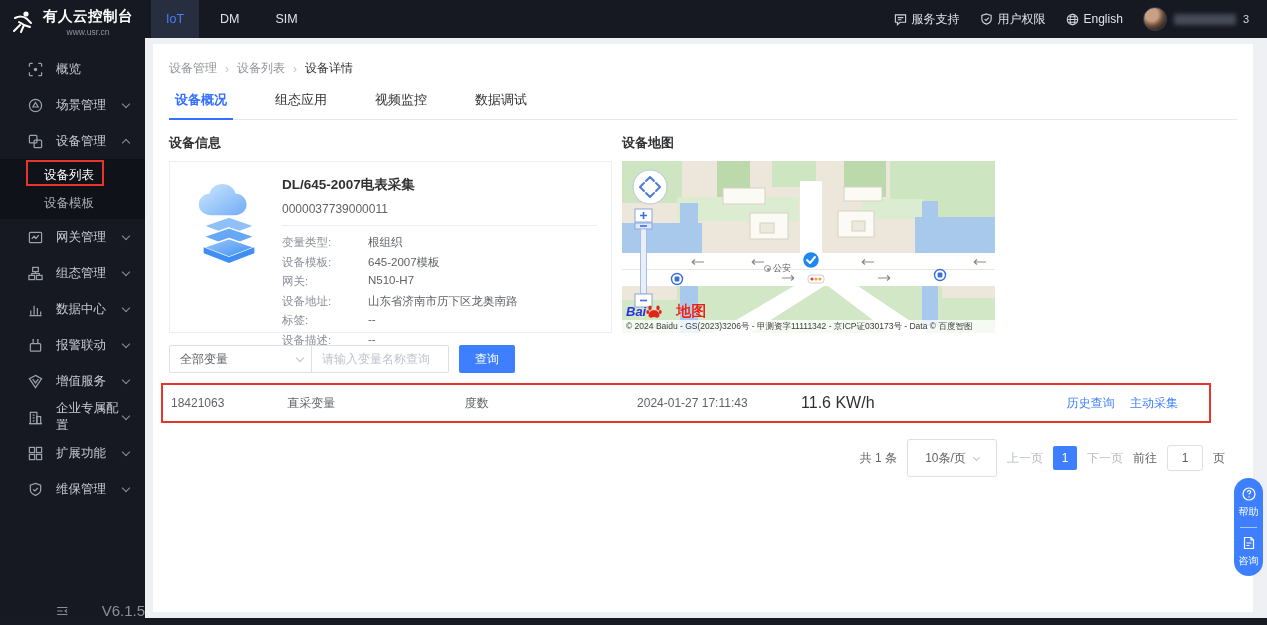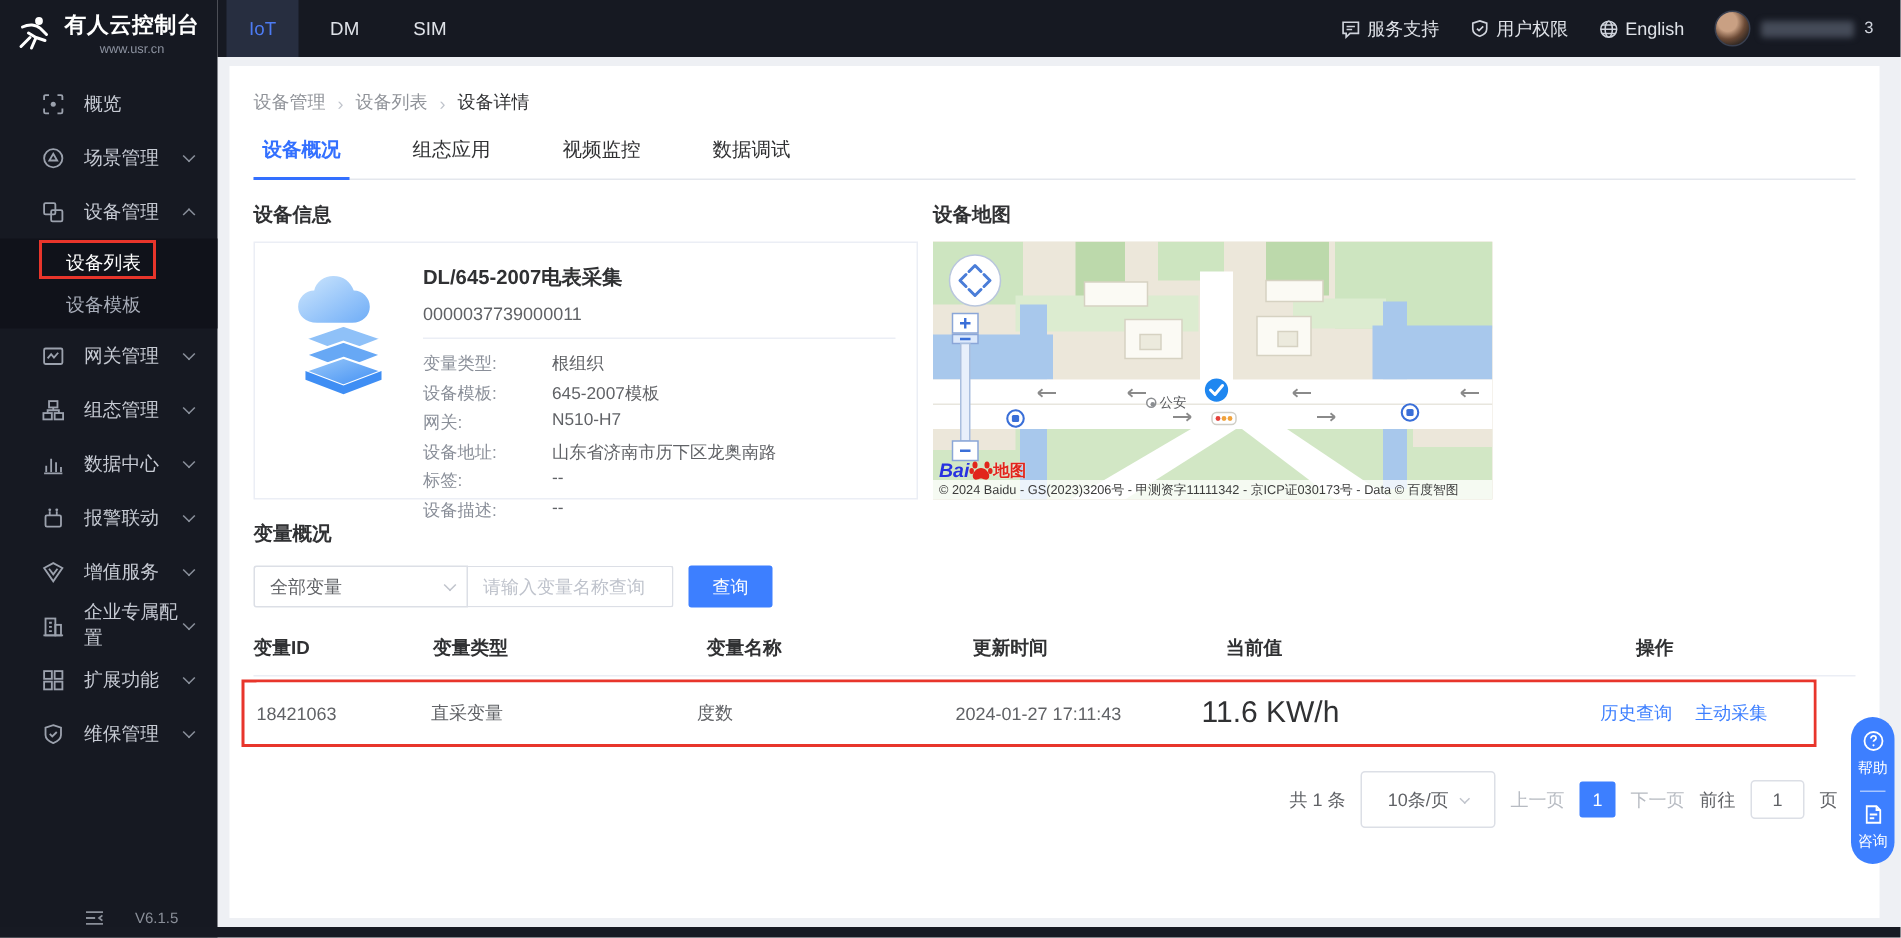--- a/index.html
+++ b/index.html
@@ -18,21 +18,21 @@
   .menu{ margin-top:8px; }
   .m-item{ display:flex; align-items:center; height:36px; padding:0 10px 0 28px; color:#c6cad3; font-size:12.5px; cursor:pointer; position:relative; }
   .m-item .mi{ width:15px; height:15px; margin-right:13px; color:#9ba1ad; flex:none; }
   .m-item .lbl{ flex:1; }
   .chev{ width:6px; height:6px; border-right:1.4px solid #8a909c; border-bottom:1.4px solid #8a909c; transform:rotate(45deg); margin-right:6px; margin-top:-3px; }
   .chev.up{ transform:rotate(-135deg); margin-top:3px; }
   .submenu{ background:var(--dark2); padding:2px 0; }
   .s-item{ height:28px; line-height:28px; padding-left:44px; color:#a7acb8; font-size:12.5px; cursor:pointer; position:relative; }
   .s-item.active{ color:#fff; }
   .annot-side{ position:absolute; left:26px; width:78px; top:-1px; height:26px; border:2px solid var(--red); }
-  .side-bottom{ position:absolute; bottom:6px; left:0; width:100%; display:flex; align-items:center; padding-left:56px; gap:20px; color:#8a8f99; font-size:10px; }
+  .side-bottom{ position:absolute; bottom:6px; left:0; width:100%; display:flex; align-items:center; padding-left:56px; gap:33px; color:#8a8f99; font-size:15px; }
   .side-bottom .mi{ width:14px; height:14px; color:#8a8f99; }
   
   .header{ position:absolute; left:145px; top:0; right:0; height:38px; background:var(--dark); display:flex; align-items:center; z-index:4; }
   .nav-tab{ height:38px; line-height:38px; padding:0 15px; font-size:12.5px; color:#dfe2e8; cursor:pointer; margin-left:6px; }
   .nav-tab.active{ background:#272e40; color:#4d7bf3; }
   .h-right{ margin-left:auto; display:flex; align-items:center; gap:20px; padding-right:18px; color:#dfe2e8; font-size:12px; }
   .h-link{ display:flex; align-items:center; gap:5px; cursor:pointer; }
   .h-link .mi{ width:13px; height:13px; color:#cfd3dc; }
   .avatar{ width:24px; height:24px; border-radius:50%; background:radial-gradient(circle at 35% 30%, #c9a083 0 30%, #6b4a36 55%, #2b2420 80%); border:1px solid #3a4050; }
   .user-wrap{ display:flex; align-items:center; gap:7px; cursor:pointer; }
@@ -62,36 +62,36 @@
   .info-grid .v{ color:#606266; }
   
   .map-wrap{ width:373px; }
   .map{ position:relative; width:373px; height:172px; margin-top:9px; overflow:hidden; background:#ece7da; }
   .map svg.base{ position:absolute; inset:0; }
   .poi{ position:absolute; left:142px; top:101px; font-size:9px; color:#57595c; display:flex; align-items:center; gap:2px; }
   .poi .dot{ width:7px; height:7px; border:1px solid #8b8d90; border-radius:50%; display:inline-block; background:#fff; position:relative; }
   .poi .dot::after{ content:""; position:absolute; left:2px; top:2px; width:3px; height:3px; background:#8b8d90; border-radius:50%; }
   .bd-logo{ position:absolute; left:4px; bottom:12px; display:flex; align-items:center; font-weight:bold; }
   .bd-bai{ color:#2832e0; font-size:13px; font-style:italic; }
-  .bd-map{ color:#e1251b; font-size:11px; background:#fff0; text-shadow:0 0 1px #fff; }
+  .bd-map{ color:#e1251b; font-size:15px; background:#fff0; text-shadow:0 0 1px #fff;margin-left:14px; }
   .copyright{ position:absolute; left:0; right:0; bottom:0; height:13px; background:rgba(255,255,255,.78); font-size:8.5px; color:#3c3c3c; line-height:13px; padding-left:4px; white-space:nowrap; }
   
   .var-title{ margin-top:14px; }
   .filter-row{ display:flex; align-items:center; margin-top:12px; gap:0; }
   .select-box{ width:143px; height:28px; border:1px solid #dcdfe6; border-radius:2px 0 0 2px; display:flex; align-items:center; padding:0 8px 0 10px; font-size:12px; color:#606266; cursor:pointer; }
   .select-box .chev2{ margin-left:auto; width:6px; height:6px; border-right:1.3px solid #c0c4cc; border-bottom:1.3px solid #c0c4cc; transform:rotate(45deg); margin-top:-3px; }
   .search-input{ width:137px; height:28px; border:1px solid #dcdfe6; border-left:none; border-radius:0 2px 2px 0; font-size:12px; padding:0 10px; color:#606266; outline:none; font-family:inherit; }
   .search-input::placeholder{ color:#bfc3cc; }
   .query-btn{ height:28px; margin-left:10px; background:var(--accent); color:#fff; border:none; border-radius:2px; font-size:12px; padding:0 16px; cursor:pointer; font-family:inherit; }
   
   .table{ margin-top:10px; }
   .t-head{ display:flex; border-bottom:1px solid var(--border); padding:9px 0; font-size:12.5px; font-weight:bold; color:var(--txt); }
   .t-row{ display:flex; align-items:center; padding:9px 0; font-size:12px; color:#606266; background:#fff; }
   .c1{ width:11.2%; } .c2{ width:17.1%; } .c3{ width:16.6%; } .c4{ width:15.8%; } .c5{ width:25.6%; } .c6{ width:13.7%; }
-  .cur-val{ font-size:20px; color:var(--txt); }
+  .cur-val{ font-size:16px; color:var(--txt); }
   .row-annot{ border:2px solid var(--red); margin:2px 26px 0 -8px; padding-left:8px; }
   .act-link{ color:var(--accent); cursor:pointer; margin-right:12px; white-space:nowrap; }
   
   .pagination{ display:flex; align-items:center; justify-content:flex-end; gap:10px; margin-top:16px; font-size:12px; color:#606266; padding-right:12px; }
   .pg-select{ width:90px; height:38px; border:1px solid #dcdfe6; border-radius:3px; display:flex; align-items:center; justify-content:center; gap:8px; color:#606266; cursor:pointer; }
   .pg-select .chev2{ width:5px; height:5px; border-right:1.2px solid #c0c4cc; border-bottom:1.2px solid #c0c4cc; transform:rotate(45deg); margin-top:-2px; }
   .pg-btn{ color:#b7bbc2; cursor:pointer; }
   .pg-num{ width:24px; height:24px; background:var(--accent); color:#fff; border-radius:2px; text-align:center; line-height:24px; cursor:pointer; }
   .pg-input{ width:36px; height:26px; border:1px solid #dcdfe6; border-radius:3px; text-align:center; font-size:12px; color:#606266; outline:none; font-family:inherit; }
   
@@ -467,40 +467,31 @@
             <ellipse cx="14.2" cy="8" rx="1.5" ry="2" fill="#e1251b"></ellipse>
             <path d="M8 6c3 0 5.5 3 5.5 5.3 0 2-1.6 2.7-2.8 2.4-1-.2-1.8-.7-2.7-.7s-1.7.5-2.7.7c-1.2.3-2.8-.4-2.8-2.4C2.5 9 5 6 8 6z" fill="#e1251b"></path>
           </svg>
           <span class="bd-map">地图</span>
         </span>
         <div class="copyright">© 2024 Baidu - GS(2023)3206号 - 甲测资字11111342 - 京ICP证030173号 - Data © 百度智图</div>
       </div>
     </div>
   </div>
 
-  <div class="sec-title var-title">变量概况</div>
 
   <div class="filter-row">
     <div class="select-box">
       <span>全部变量</span>
       <span class="chev2"></span>
     </div>
     <input class="search-input" placeholder="请输入变量名称查询" style="">
     <button class="query-btn">查询</button>
   </div>
 
   <div class="table">
-    <div class="t-head">
-      <span class="c1">变量ID</span>
-      <span class="c2">变量类型</span>
-      <span class="c3">变量名称</span>
-      <span class="c4">更新时间</span>
-      <span class="c5">当前值</span>
-      <span class="c6">操作</span>
-    </div>
     <div class="row-annot">
       <div class="t-row">
         <span class="c1">18421063</span>
         <span class="c2">直采变量</span>
         <span class="c3">度数</span>
         <span class="c4">2024-01-27 17:11:43</span>
         <span class="c5 cur-val">11.6 KW/h</span>
         <span class="c6">
           <span class="act-link">历史查询</span>
           <span class="act-link">主动采集</span>

